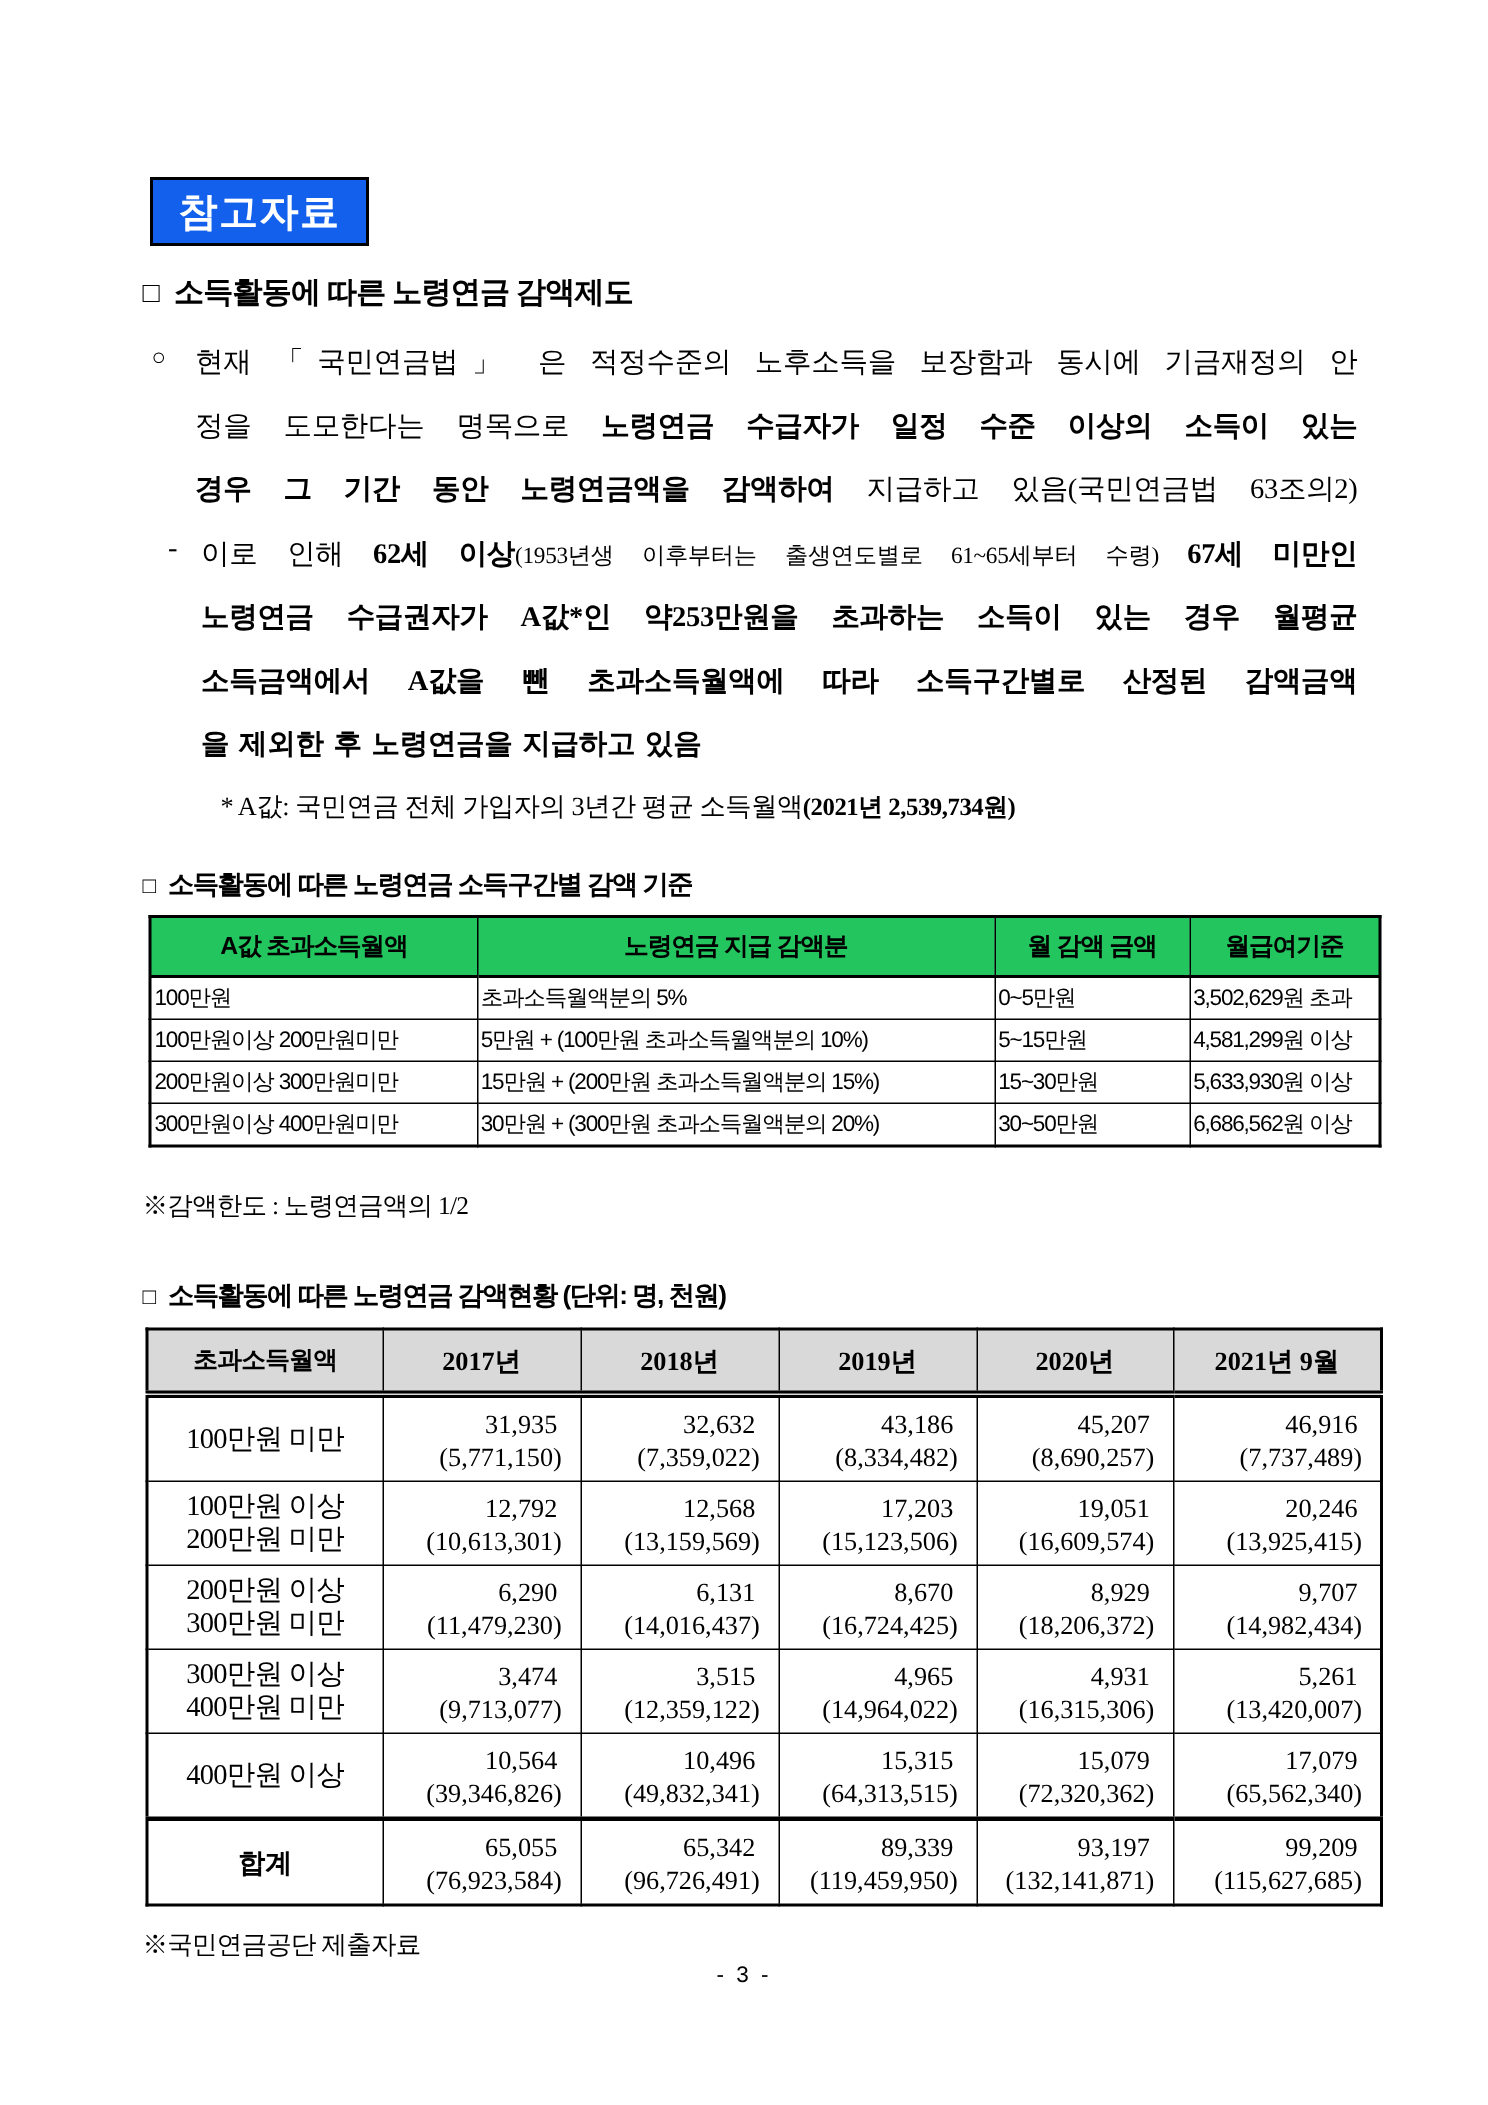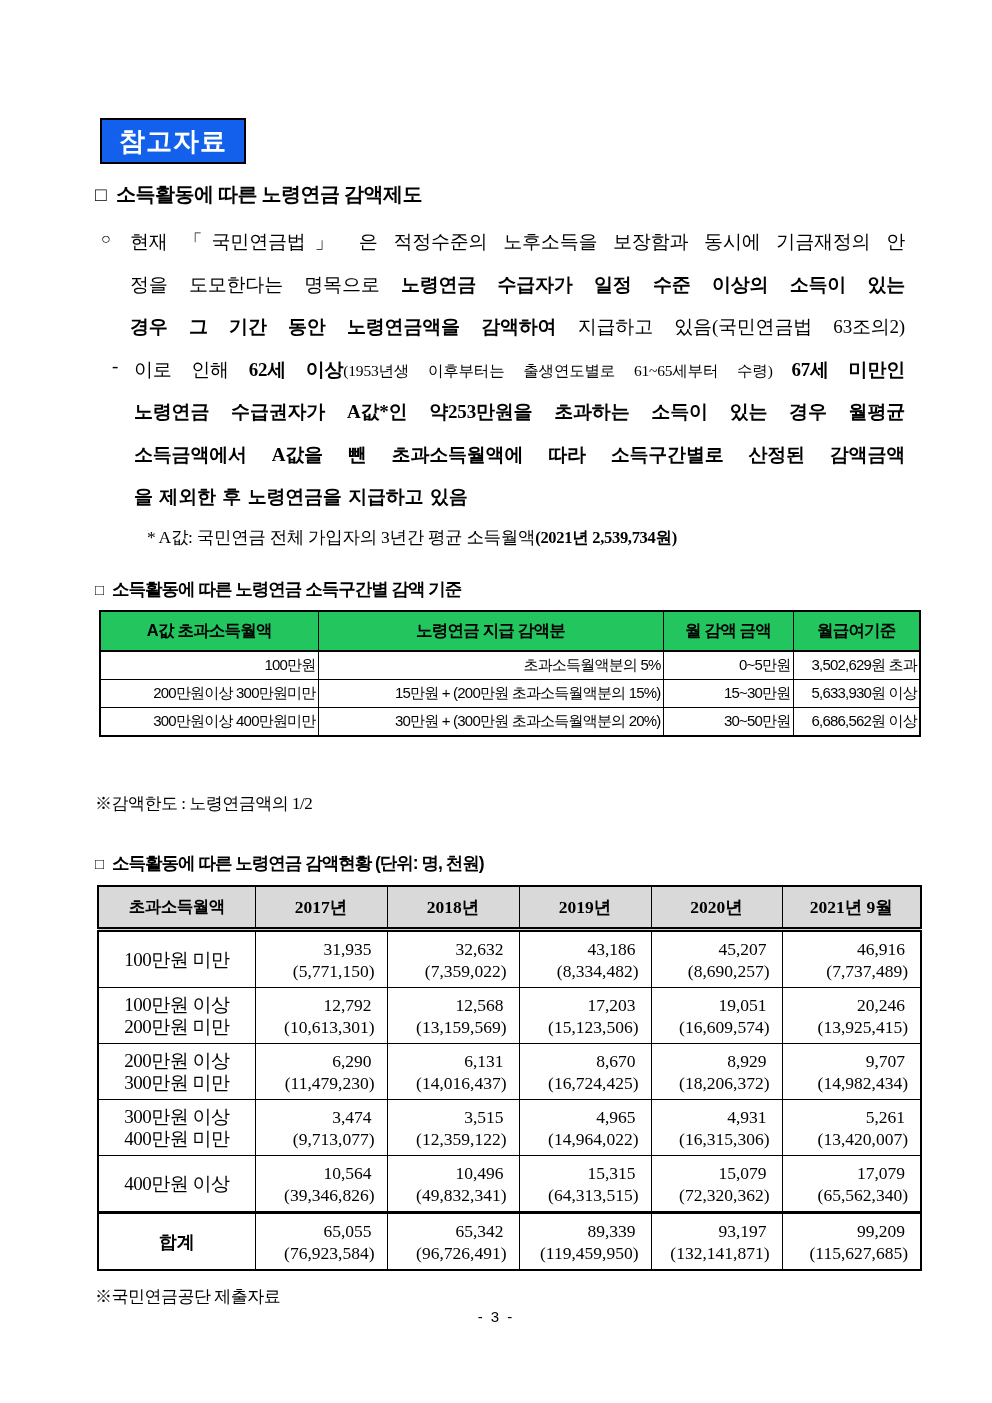--- a/index.html
+++ b/index.html
@@ -44,21 +44,21 @@
   .t1{
     position:absolute;left:99px;top:610px;width:820px;
     font-family:"Liberation Sans", sans-serif;font-size:15px;letter-spacing:-0.8px;
     border:2px solid #000;
   }
   .t1 th{
     background:#22c55e;border:1px solid #000;border-bottom:2px solid #000;
     height:36px;font-size:16.5px;font-weight:bold;text-align:center;vertical-align:middle;
   }
   .t1 td{
-    border:1px solid #000;height:27px;text-align:right;vertical-align:middle;
+    border:1px solid #000;height:27px;text-align:left;vertical-align:middle;
     padding:0 2px;
   }
   
   .t2{
     position:absolute;left:97px;top:885px;width:823px;
     font-family:"Liberation Serif", serif;font-size:17.5px;
     border:2px solid #000;
   }
   .t2 th{
     background:#d9d9d9;border:1px solid #000;border-bottom:5px double #000;
@@ -141,20 +141,26 @@
         <th>월 감액 금액</th>
         <th>월급여기준</th>
       </tr>
     </thead>
     <tbody id="t1-body">
         <tr>
           <td>100만원</td>
           <td>초과소득월액분의 5%</td>
           <td>0~5만원</td>
           <td>3,502,629원 초과</td>
+        </tr>
+        <tr>
+          <td>100만원이상 200만원미만</td>
+          <td>5만원 + (100만원 초과소득월액분의 10%)</td>
+          <td>5~15만원</td>
+          <td>4,581,299원 이상</td>
         </tr>
         <tr>
           <td>200만원이상 300만원미만</td>
           <td>15만원 + (200만원 초과소득월액분의 15%)</td>
           <td>15~30만원</td>
           <td>5,633,930원 이상</td>
         </tr>
         <tr>
           <td>300만원이상 400만원미만</td>
           <td>30만원 + (300만원 초과소득월액분의 20%)</td>

